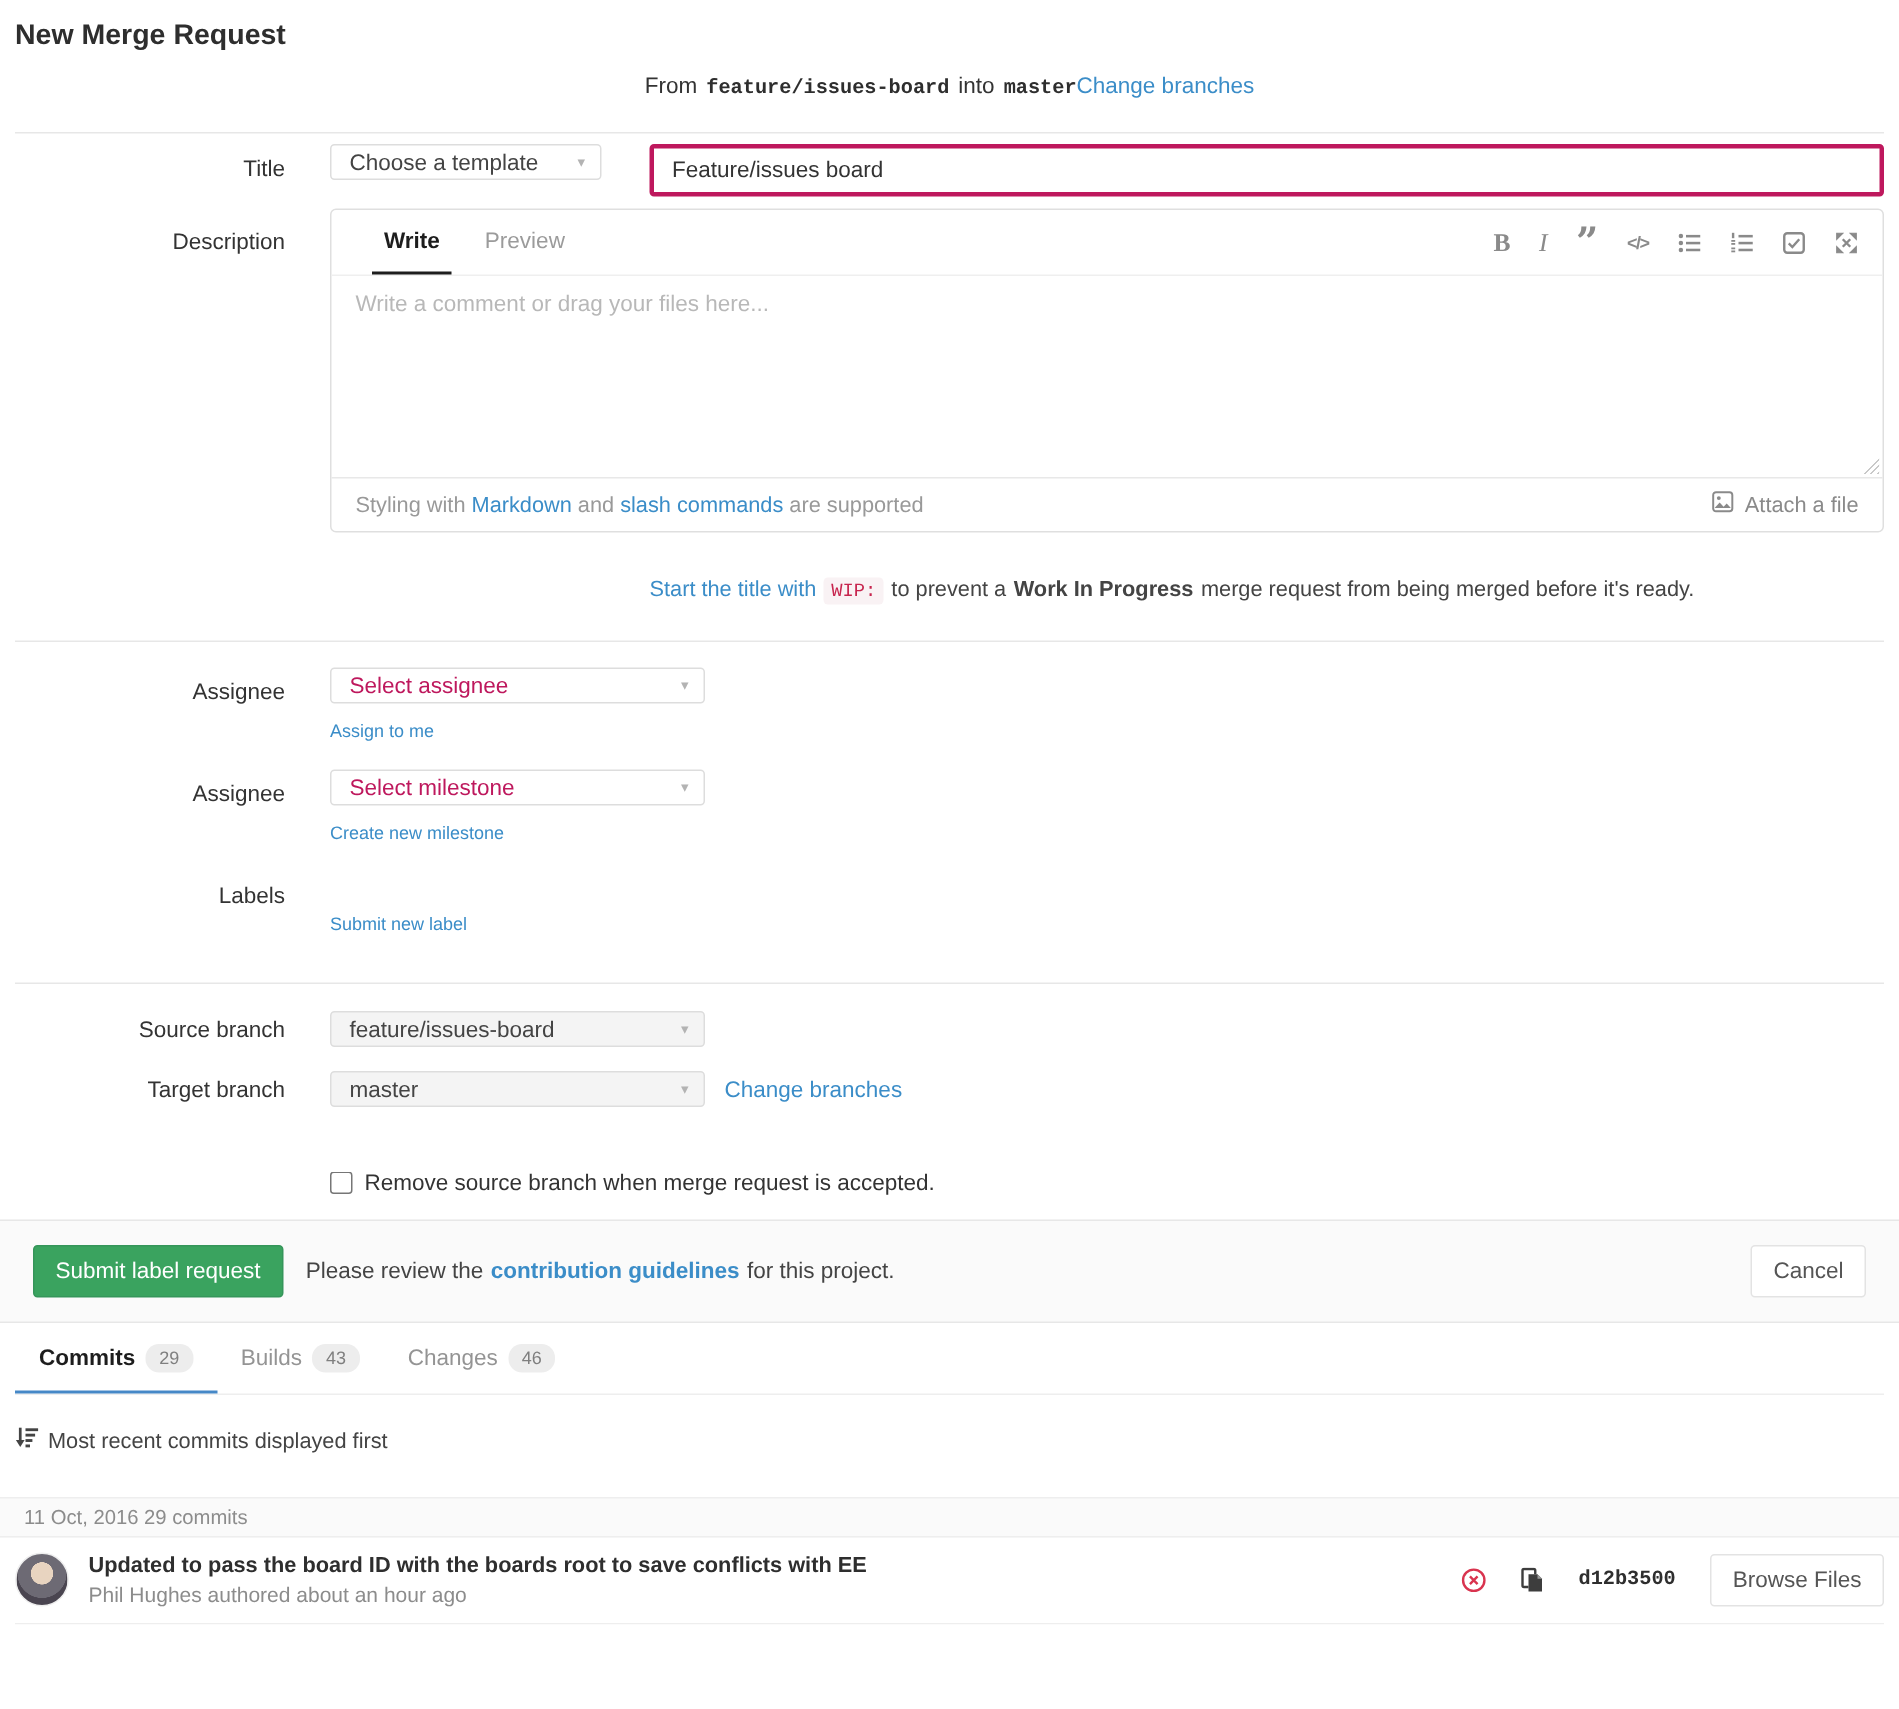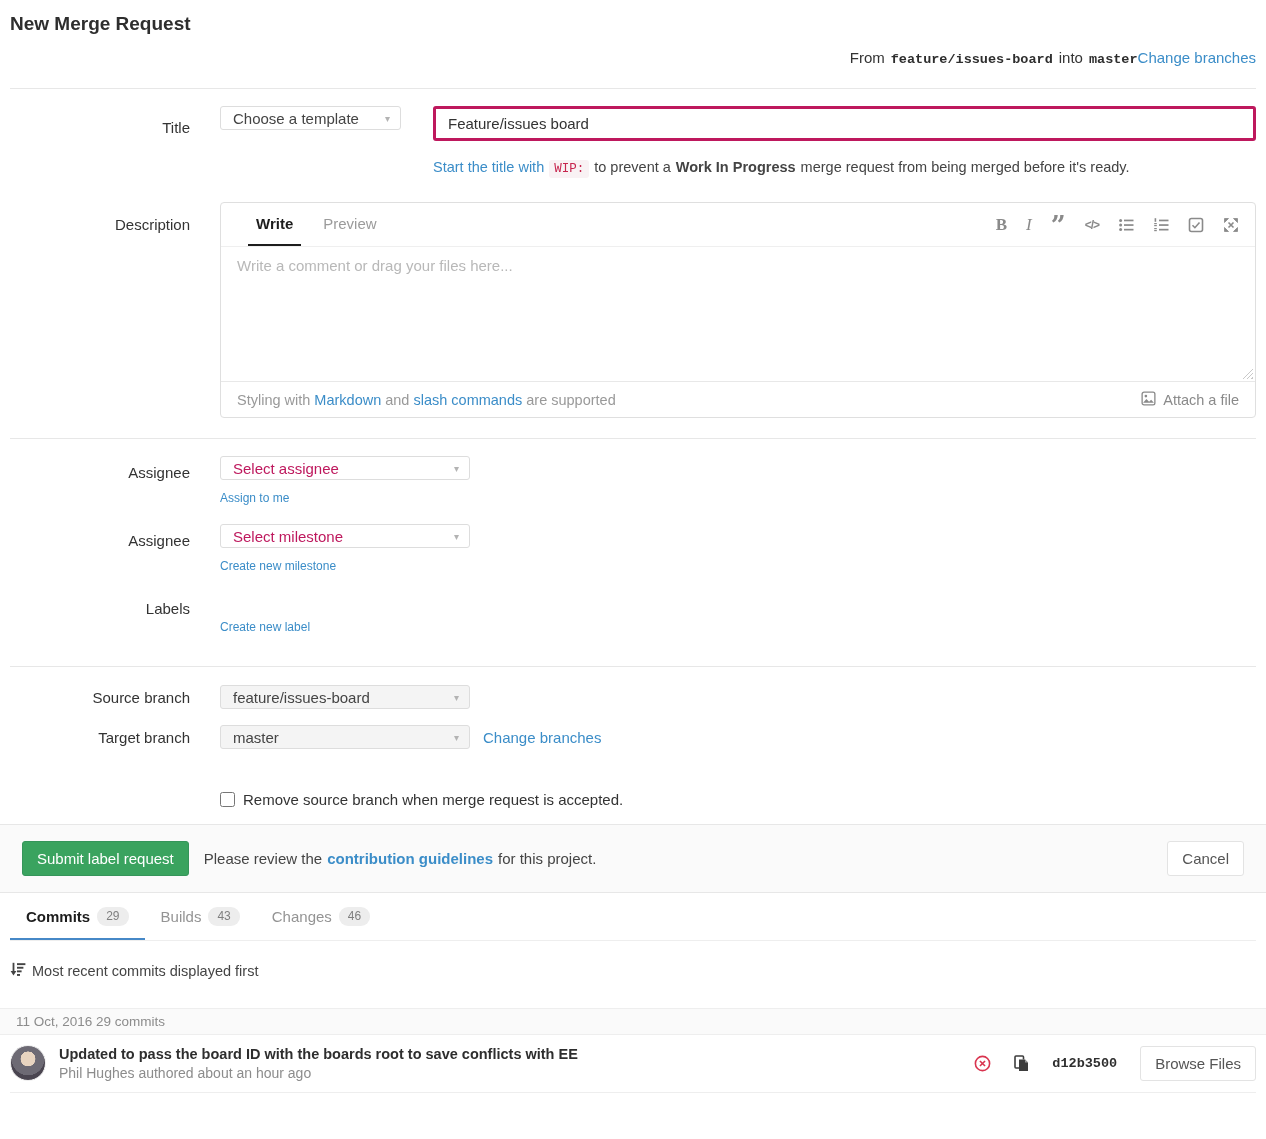--- a/index.html
+++ b/index.html
@@ -8,21 +8,21 @@
     font-family: "Liberation Sans", "DejaVu Sans", sans-serif;
     font-size: 15px; color: #333; width: 1266px;
   }
   a { text-decoration: none; cursor: pointer; }
   .link { color:#3b8dc8; }
   .container { padding: 0 10px; }
   .divider { border:0; border-top:1px solid #e7e7e7; margin:0; }
 
   
   .page-title { font-size:19px; font-weight:700; margin:13px 0 14px; color:#2e2e2e; }
-  .subtitle-row { display:flex; justify-content:flex-end; align-items:baseline; margin-bottom:21px; }
+  .subtitle-row { display:flex; justify-content:center; align-items:baseline; margin-bottom:21px; }
   .branch-summary { display:flex; gap:6px; align-items:baseline; color:#333; }
   .branch-summary code {
     font-family:"Liberation Mono","DejaVu Sans Mono",monospace;
     font-weight:700; font-size:13.5px; color:#2e2e2e;
   }
 
   
   .frow { display:flex; }
   .flabel {
     width:210px; min-width:210px; text-align:right; padding-right:30px;
@@ -178,45 +178,32 @@
       <span>From</span>
       <code>feature/issues-board</code>
       <span>into</span>
       <code>master</code>
     </div>
     <a class="link">Change branches</a>
   </div>
 
   <hr class="divider">
 
-  <div class="frow title-row" style="margin-top:17px;align-items:center;">
+  <div class="frow title-row" style="margin-top:7px;">
     <div class="flabel">Title</div>
     <div class="fcontrol" style="display:flex;">
       <div class="gl-select template-select">
         <span class="val">Choose a template</span>
         <span class="chev">▾</span>
       </div>
       <div class="title-input-wrap">
         <input class="text-input" type="text" value="Feature/issues board" style="">
       </div>
     </div>
   </div>
-  <div class="frow">
-    <div class="flabel"></div>
-    <div class="fcontrol">
-      <div class="title-hint">
-        <a class="link">Start the title with</a>
-        <span class="wip-code">WIP:</span>
-        <span>to prevent a</span>
-        <b>Work In Progress</b>
-        <span>merge request from being merged before it's ready.</span>
-      </div>
-    </div>
-  </div>
-
   <div class="frow desc-row">
     <div class="flabel desc-label">Description</div>
     <div class="fcontrol">
       <div class="md-area">
         <div class="md-header">
           <div class="md-tabs">
             <div class="md-tab active">Write</div>
             <div class="md-tab">Preview</div>
           </div>
           <div class="md-toolbar">
@@ -286,20 +273,33 @@
                   <path d="M2.2 12.5l3.6-4 2.8 3 2.2-2.2 3 3.2z" fill="#8a8a8a"></path>
                 </svg>
             </span>
             <span>Attach a file</span>
           </div>
         </div>
       </div>
     </div>
   </div>
 
+  <div class="frow">
+    <div class="flabel"></div>
+    <div class="fcontrol">
+      <div class="title-hint">
+        <a class="link">Start the title with</a>
+        <span class="wip-code">WIP:</span>
+        <span>to prevent a</span>
+        <b>Work In Progress</b>
+        <span>merge request from being merged before it's ready.</span>
+      </div>
+    </div>
+  </div>
+
   <hr class="divider">
 
   <div class="meta-section">
     <div class="frow">
       <div class="flabel">Assignee</div>
       <div class="fcontrol">
         <div class="gl-select placeholder meta-select">
           <span class="val">Select assignee</span>
           <span class="chev">▾</span>
         </div>
@@ -315,21 +315,21 @@
           <span class="chev">▾</span>
         </div>
         <a class="link action-link">Create new milestone</a>
       </div>
     </div>
 
     <div class="frow labels-block">
       <div class="flabel">Labels</div>
       <div class="fcontrol">
         <br>
-        <a class="link action-link">Create new label</a>
+        <a class="link action-link">Submit new label</a>
       </div>
     </div>
   </div>
 
   <hr class="divider">
 
   <div class="branch-section">
     <div class="frow branch-line">
       <div class="flabel" style="padding-top:0;">Source branch</div>
       <div class="fcontrol" style="display:flex; align-items:center;">

